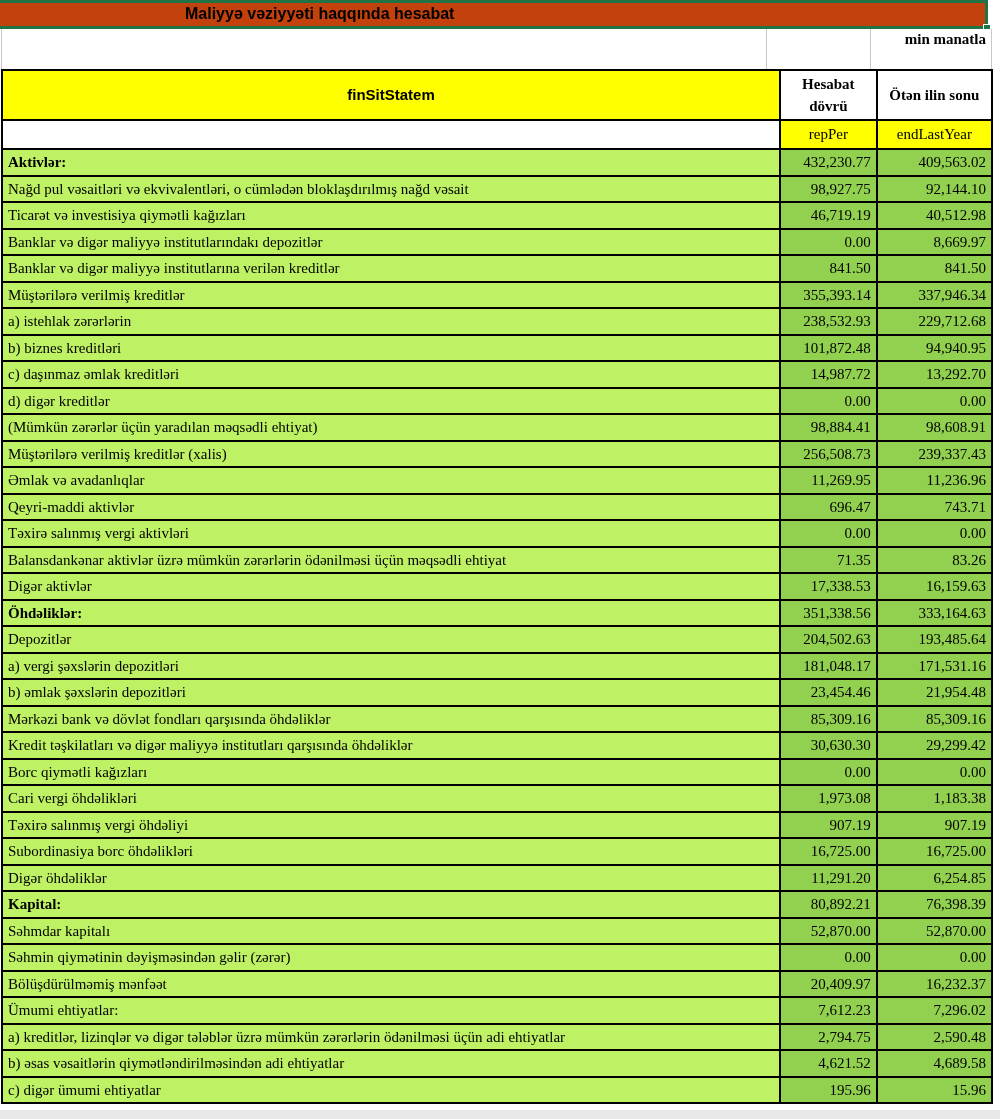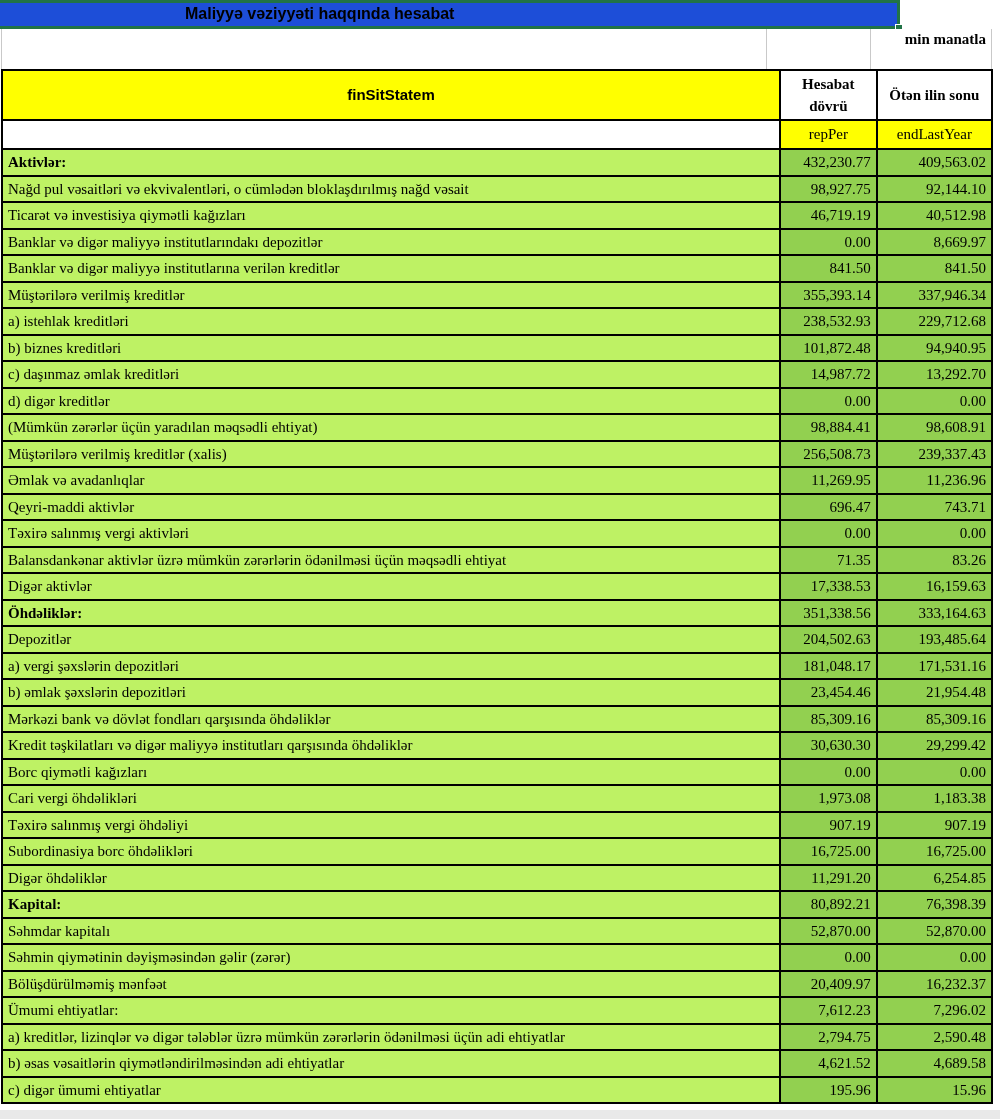--- a/index.html
+++ b/index.html
@@ -14,26 +14,26 @@
     position:relative;
     width:1000px;height:1119px;
     overflow:hidden;
     background:#ffffff;
     font-family:"Liberation Serif", serif;
     color:#000;
   }
   
   .title-cell{
     position:relative;
-    width:900px;height:29px;
+    width:988px;height:29px;
     box-sizing:border-box;
     border-top:3px solid var(--sel-green);
     border-bottom:3px solid var(--sel-green);
     border-right:3px solid var(--sel-green);
-    background:#1d4ed8;
+    background:#c2410c;
   }
   .title-text{
     display:inline-block;
     padding-left:185px;
     font-family:"Liberation Sans", sans-serif;
     font-weight:bold;
     font-size:16px;
     line-height:22px;
     white-space:nowrap;
   }
@@ -176,21 +176,21 @@
           <td class="c-desc">Banklar və digər maliyyə institutlarına verilən kreditlər</td>
           <td class="c-num">841.50</td>
           <td class="c-num">841.50</td>
         </tr>
         <tr class="data-row">
           <td class="c-desc">Müştərilərə verilmiş kreditlər</td>
           <td class="c-num">355,393.14</td>
           <td class="c-num">337,946.34</td>
         </tr>
         <tr class="data-row">
-          <td class="c-desc">a) istehlak kreditləri</td>
+          <td class="c-desc">a) istehlak zərərlərin</td>
           <td class="c-num">238,532.93</td>
           <td class="c-num">229,712.68</td>
         </tr>
         <tr class="data-row">
           <td class="c-desc">b) biznes kreditləri</td>
           <td class="c-num">101,872.48</td>
           <td class="c-num">94,940.95</td>
         </tr>
         <tr class="data-row">
           <td class="c-desc">c) daşınmaz əmlak kreditləri</td>

